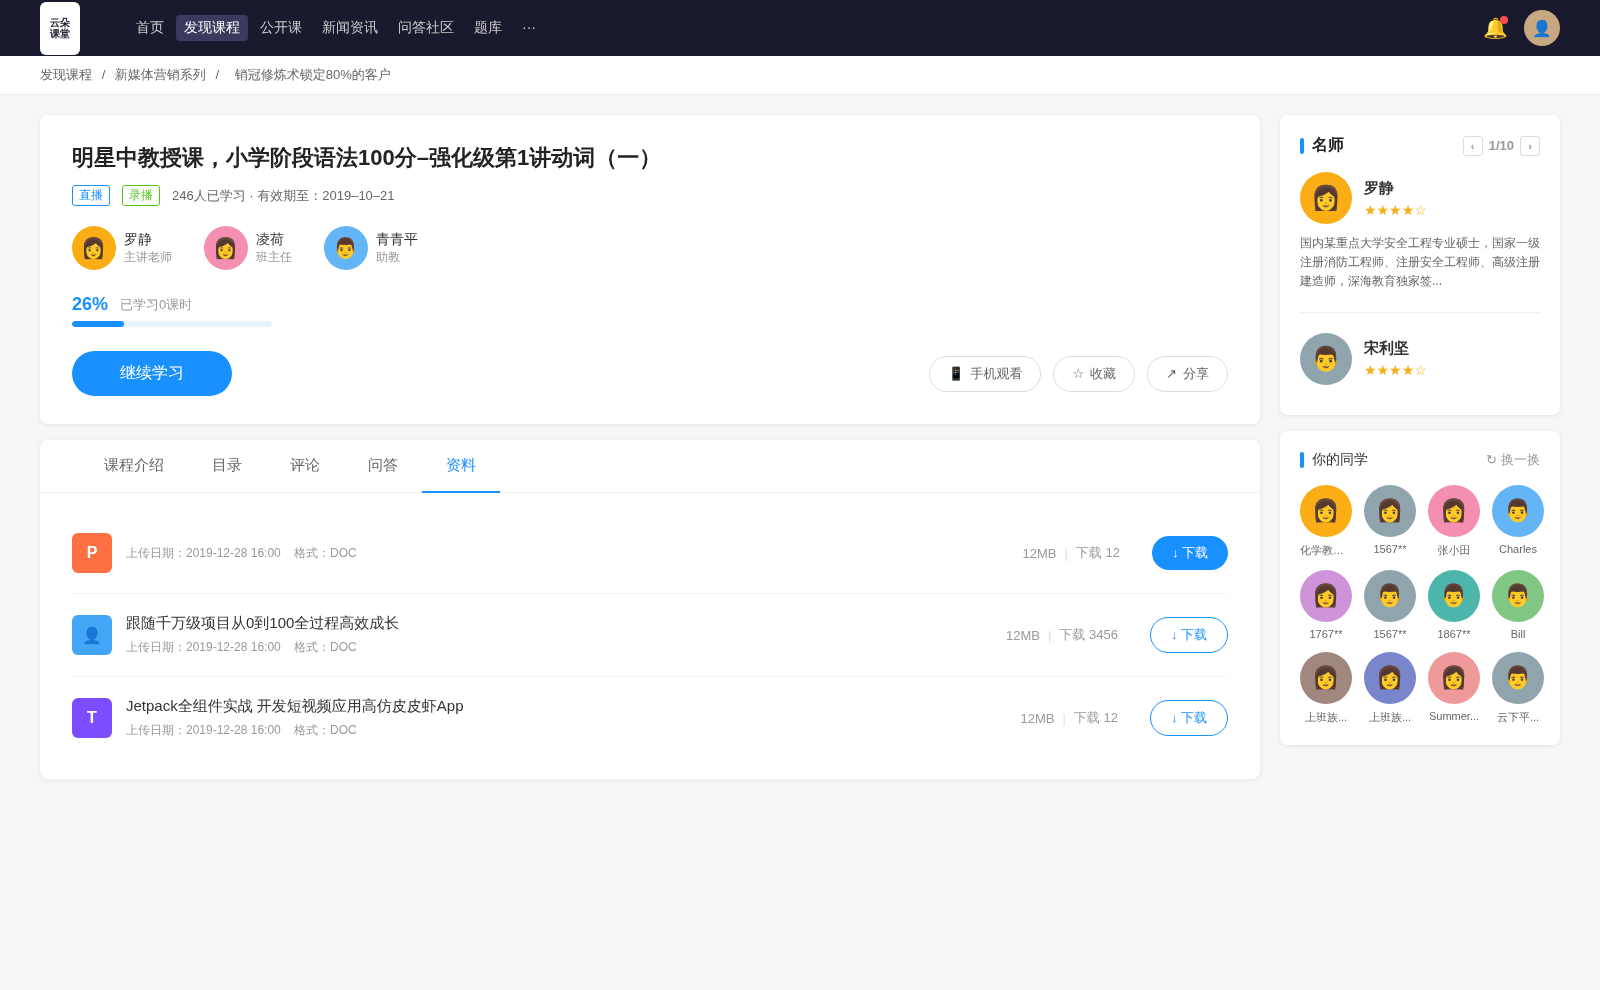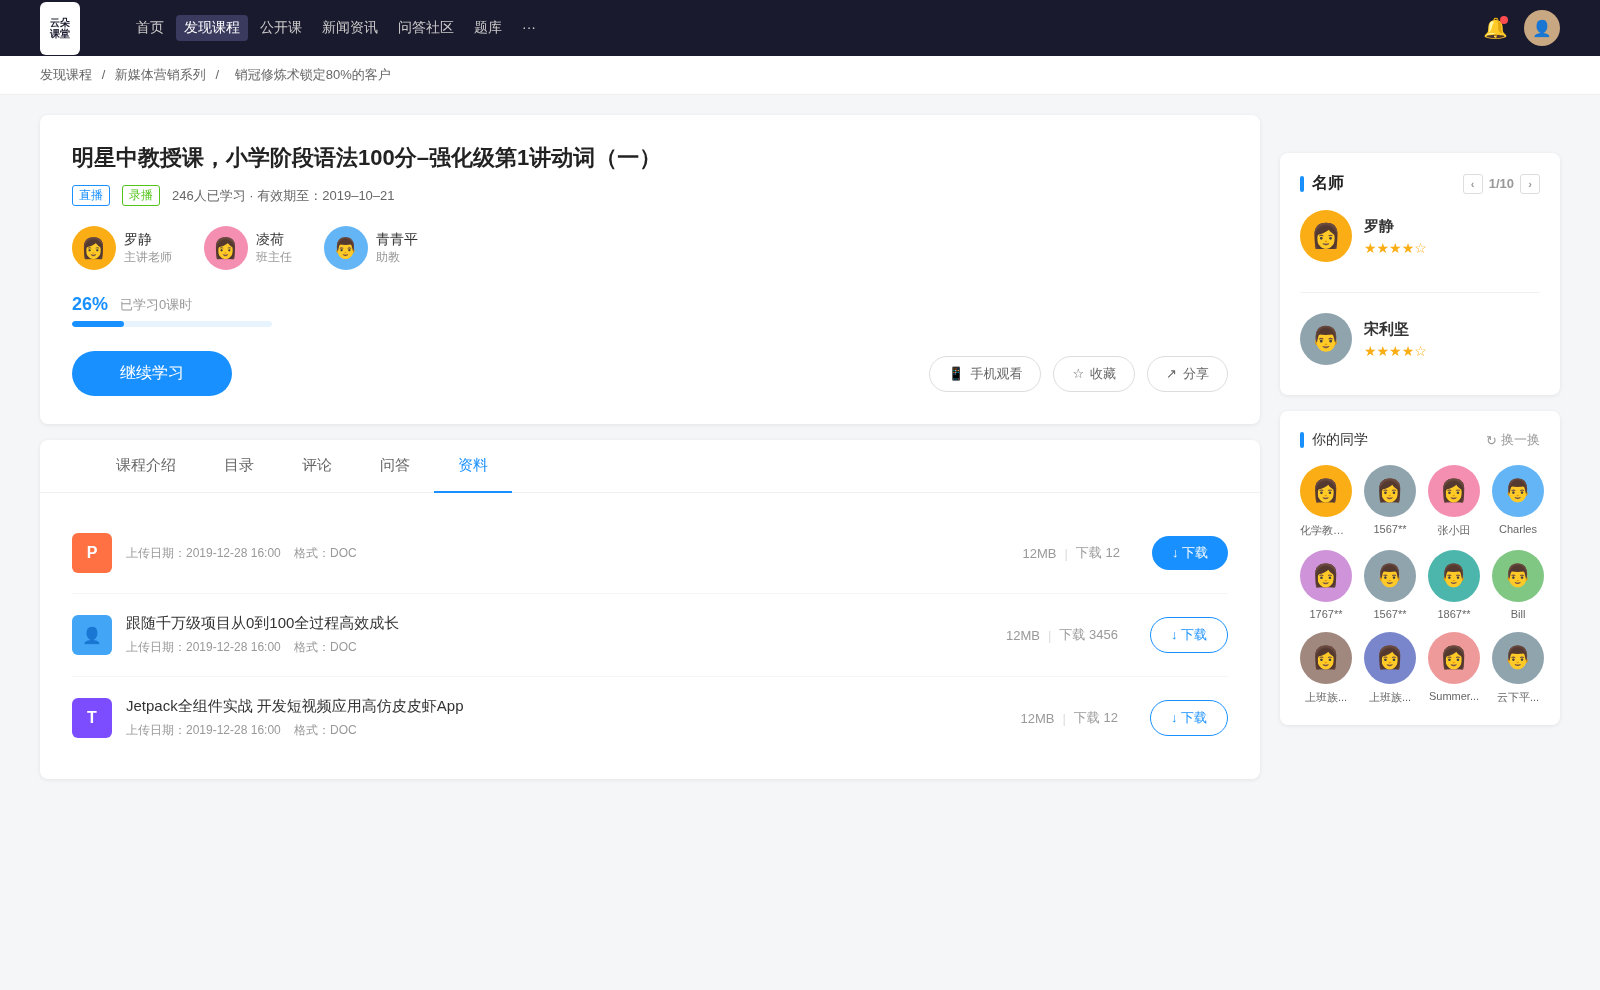--- a/index.html
+++ b/index.html
@@ -17,21 +17,21 @@
     .bell-icon { position: relative; color: white; font-size: 20px; cursor: pointer; }
     .bell-dot { position: absolute; top: 0; right: 0; width: 8px; height: 8px; background: #ff4d4f; border-radius: 50%; }
     .avatar-circle { width: 36px; height: 36px; border-radius: 50%; background: #c8a882; overflow: hidden; cursor: pointer; display: flex; align-items: center; justify-content: center; color: white; font-size: 16px; }
 
     
     .breadcrumb { background: white; padding: 10px 40px; font-size: 13px; color: #666; border-bottom: 1px solid #eee; }
     .breadcrumb a { color: #666; text-decoration: none; }
     .breadcrumb span { margin: 0 6px; }
 
     
-    .main { display: flex; gap: 20px; padding: 20px 40px; max-width: 1600px; align-items: center; }
+    .main { display: flex; gap: 20px; padding: 20px 40px; max-width: 1600px; }
 
     
     .left-content { flex: 1; }
 
     
     .course-card { background: white; border-radius: 8px; padding: 28px 32px; margin-bottom: 16px; box-shadow: 0 1px 4px rgba(0,0,0,0.08); }
     .course-title { font-size: 22px; font-weight: bold; color: #222; margin-bottom: 12px; }
     .course-meta { display: flex; align-items: center; gap: 12px; margin-bottom: 20px; font-size: 13px; color: #666; }
     .tag { border: 1px solid; border-radius: 3px; padding: 1px 6px; font-size: 12px; }
     .tag-live { color: #1890ff; border-color: #1890ff; }
@@ -54,21 +54,21 @@
     .progress-fill { height: 100%; background: #1890ff; border-radius: 3px; }
 
     
     .action-row { display: flex; align-items: center; gap: 16px; }
     .btn-primary { background: #1890ff; color: white; border: none; border-radius: 24px; padding: 12px 48px; font-size: 16px; cursor: pointer; font-weight: 400; }
     .btn-ghost { background: white; color: #666; border: 1px solid #ddd; border-radius: 20px; padding: 8px 18px; font-size: 13px; cursor: pointer; display: flex; align-items: center; gap: 6px; }
     .right-actions { margin-left: auto; display: flex; gap: 12px; }
 
     
     .tabs-card { background: white; border-radius: 8px; box-shadow: 0 1px 4px rgba(0,0,0,0.08); overflow: hidden; }
-    .tabs-header { display: flex; border-bottom: 1px solid #f0f0f0; padding: 0 52px; }
+    .tabs-header { display: flex; border-bottom: 1px solid #f0f0f0; padding: 0 40px; }
     .tab { padding: 16px 24px; font-size: 15px; color: #666; cursor: pointer; border-bottom: 2px solid transparent; margin-bottom: -1px; }
     .tab.active { color: #1890ff; border-bottom-color: #1890ff; font-weight: 500; }
     .tabs-body { padding: 20px 32px; }
 
     
     .resource-item { display: flex; align-items: center; padding: 20px 0; border-bottom: 1px solid #f5f5f5; }
     .resource-item:last-child { border-bottom: none; }
     .resource-icon { width: 40px; height: 40px; border-radius: 6px; display: flex; align-items: center; justify-content: center; color: white; font-size: 16px; font-weight: bold; margin-right: 14px; flex-shrink: 0; }
     .icon-p { background: #ff7043; }
     .icon-person { background: #42a5f5; }
@@ -300,20 +300,21 @@
       </div>
 
       <div class="teacher-item">
         <div class="teacher-header">
           <div class="teacher-avatar av-yellow">👩</div>
           <div>
             <div class="teacher-name">罗静</div>
             <div class="stars">★★★★☆</div>
           </div>
         </div>
+        <div class="teacher-desc">国内某重点大学安全工程专业硕士，国家一级注册消防工程师、注册安全工程师、高级注册建造师，深海教育独家签...</div>
       </div>
 
       <div class="teacher-item">
         <div class="teacher-header">
           <div class="teacher-avatar av-gray">👨</div>
           <div>
             <div class="teacher-name">宋利坚</div>
             <div class="stars">★★★★☆</div>
           </div>
         </div>

